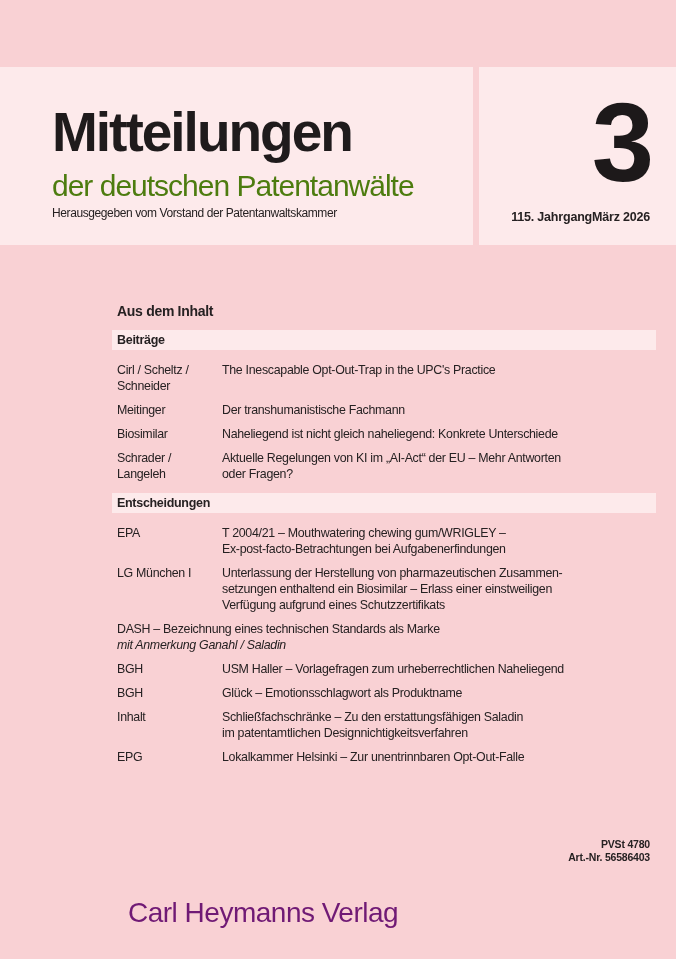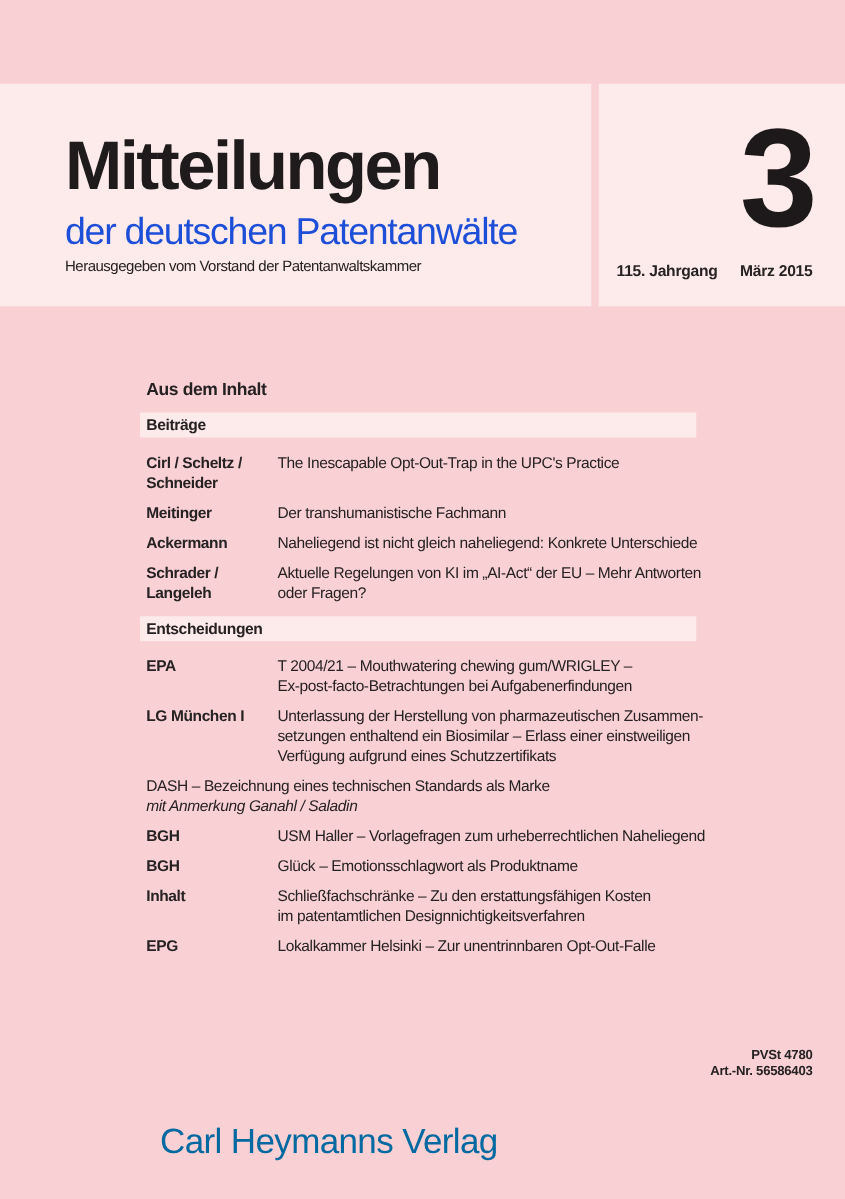--- a/index.html
+++ b/index.html
@@ -18,61 +18,61 @@
     overflow:hidden;
   }
   
   .panel{position:absolute;top:67px;height:178px;background:var(--panel-bg);}
   .panel-left{left:0;width:473px;padding:38px 0 0 52px;}
   .panel-right{left:479px;width:197px;}
   .journal-title{
     font-size:55px;font-weight:700;letter-spacing:-2px;line-height:1;color:#1f1b1c;
   }
   .journal-subtitle{
-    margin-top:11px;font-size:30px;font-weight:400;letter-spacing:-1px;line-height:1;color:#1d4ed8;
+    margin-top:11px;font-size:30px;font-weight:400;letter-spacing:-1px;line-height:1;color:#4d7c0f;
   }
   .journal-tagline{
     margin-top:6px;font-size:12px;font-weight:400;letter-spacing:-0.4px;line-height:1;color:#262122;
   }
   .issue-number{
     position:absolute;top:20px;right:24px;
     font-size:112px;font-weight:700;line-height:1;color:#1d191a;letter-spacing:-2px;
   }
   .issue-meta{
     position:absolute;top:143px;right:26px;
     font-size:12.5px;font-weight:700;letter-spacing:-0.2px;white-space:nowrap;
   }
-  .issue-meta .meta-volume{margin-right:18px;}
+  .issue-meta .meta-volume{}
   
   .toc{position:absolute;left:117px;top:303px;width:450px;}
   .toc-heading{
     font-size:14px;font-weight:700;letter-spacing:-0.3px;line-height:16px;margin-bottom:3px;
   }
   .section-band{
     margin:11px 0 12px -5px;
-    width:445px;height:20px;
+    width:544px;height:20px;
     background:var(--band-bg);
     padding-left:5px;
     display:flex;align-items:center;
   }
   .section-band span{font-size:12.5px;font-weight:700;letter-spacing:-0.3px;}
   .toc-row{display:flex;margin-bottom:8px;}
   .toc-author{
     flex:none;width:105px;
-    font-weight:700;font-size:12.4px;line-height:16px;letter-spacing:-0.3px;
+    font-weight:400;font-size:12.4px;line-height:16px;letter-spacing:-0.3px;
   }
   .toc-desc{
     flex:1;font-size:12.4px;line-height:16px;letter-spacing:-0.3px;
   }
   .toc-author .line,.toc-desc .line{white-space:nowrap;}
   .toc-desc .line.note{font-style:italic;}
   
   .publisher{
     position:absolute;left:128px;top:897px;
-    font-size:28px;font-weight:400;letter-spacing:-0.5px;color:#0369a1;white-space:nowrap;
+    font-size:28px;font-weight:400;letter-spacing:-0.5px;color:#701a75;white-space:nowrap;
   }
   .footer-codes{
     position:absolute;right:26px;top:838px;
     font-size:10.5px;font-weight:700;line-height:13px;letter-spacing:-0.2px;
     text-align:right;color:#262122;
   }
 </style>
 </head>
 <body>
 
@@ -80,21 +80,21 @@
 
   <header>
     <div class="panel panel-left">
       <h1 class="journal-title">Mitteilungen</h1>
       <div class="journal-subtitle">der deutschen Patentanwälte</div>
       <div class="journal-tagline">Herausgegeben vom Vorstand der Patentanwaltskammer</div>
     </div>
     <div class="panel panel-right">
       <div class="issue-number">3</div>
       <div class="issue-meta">
-        <span class="meta-volume">115. Jahrgang</span><span>März 2015</span>
+        <span class="meta-volume">115. Jahrgang</span><span>März 2026</span>
       </div>
     </div>
   </header>
 
   <main class="toc">
     <h2 class="toc-heading">Aus dem Inhalt</h2>
     <div id="toc-sections">
         <div class="section-band">
           <span>Beiträge</span>
         </div>
@@ -110,21 +110,21 @@
         <div class="toc-row">
           <div class="toc-author">
             <div class="line">Meitinger</div>
           </div>
           <div class="toc-desc">
             <div class="line">Der transhumanistische Fachmann</div>
           </div>
         </div>
         <div class="toc-row">
           <div class="toc-author">
-            <div class="line">Ackermann</div>
+            <div class="line">Biosimilar</div>
           </div>
           <div class="toc-desc">
             <div class="line">Naheliegend ist nicht gleich naheliegend: Konkrete Unterschiede</div>
           </div>
         </div>
         <div class="toc-row">
           <div class="toc-author">
             <div class="line">Schrader /</div>
             <div class="line">Langeleh</div>
           </div>
@@ -175,21 +175,21 @@
           </div>
           <div class="toc-desc">
             <div class="line">Glück – Emotionsschlagwort als Produktname</div>
           </div>
         </div>
         <div class="toc-row">
           <div class="toc-author">
             <div class="line">Inhalt</div>
           </div>
           <div class="toc-desc">
-            <div class="line">Schließfachschränke – Zu den erstattungsfähigen Kosten</div>
+            <div class="line">Schließfachschränke – Zu den erstattungsfähigen Saladin</div>
             <div class="line">im patentamtlichen Designnichtigkeitsverfahren</div>
           </div>
         </div>
         <div class="toc-row">
           <div class="toc-author">
             <div class="line">EPG</div>
           </div>
           <div class="toc-desc">
             <div class="line">Lokalkammer Helsinki – Zur unentrinnbaren Opt-Out-Falle</div>
           </div>

